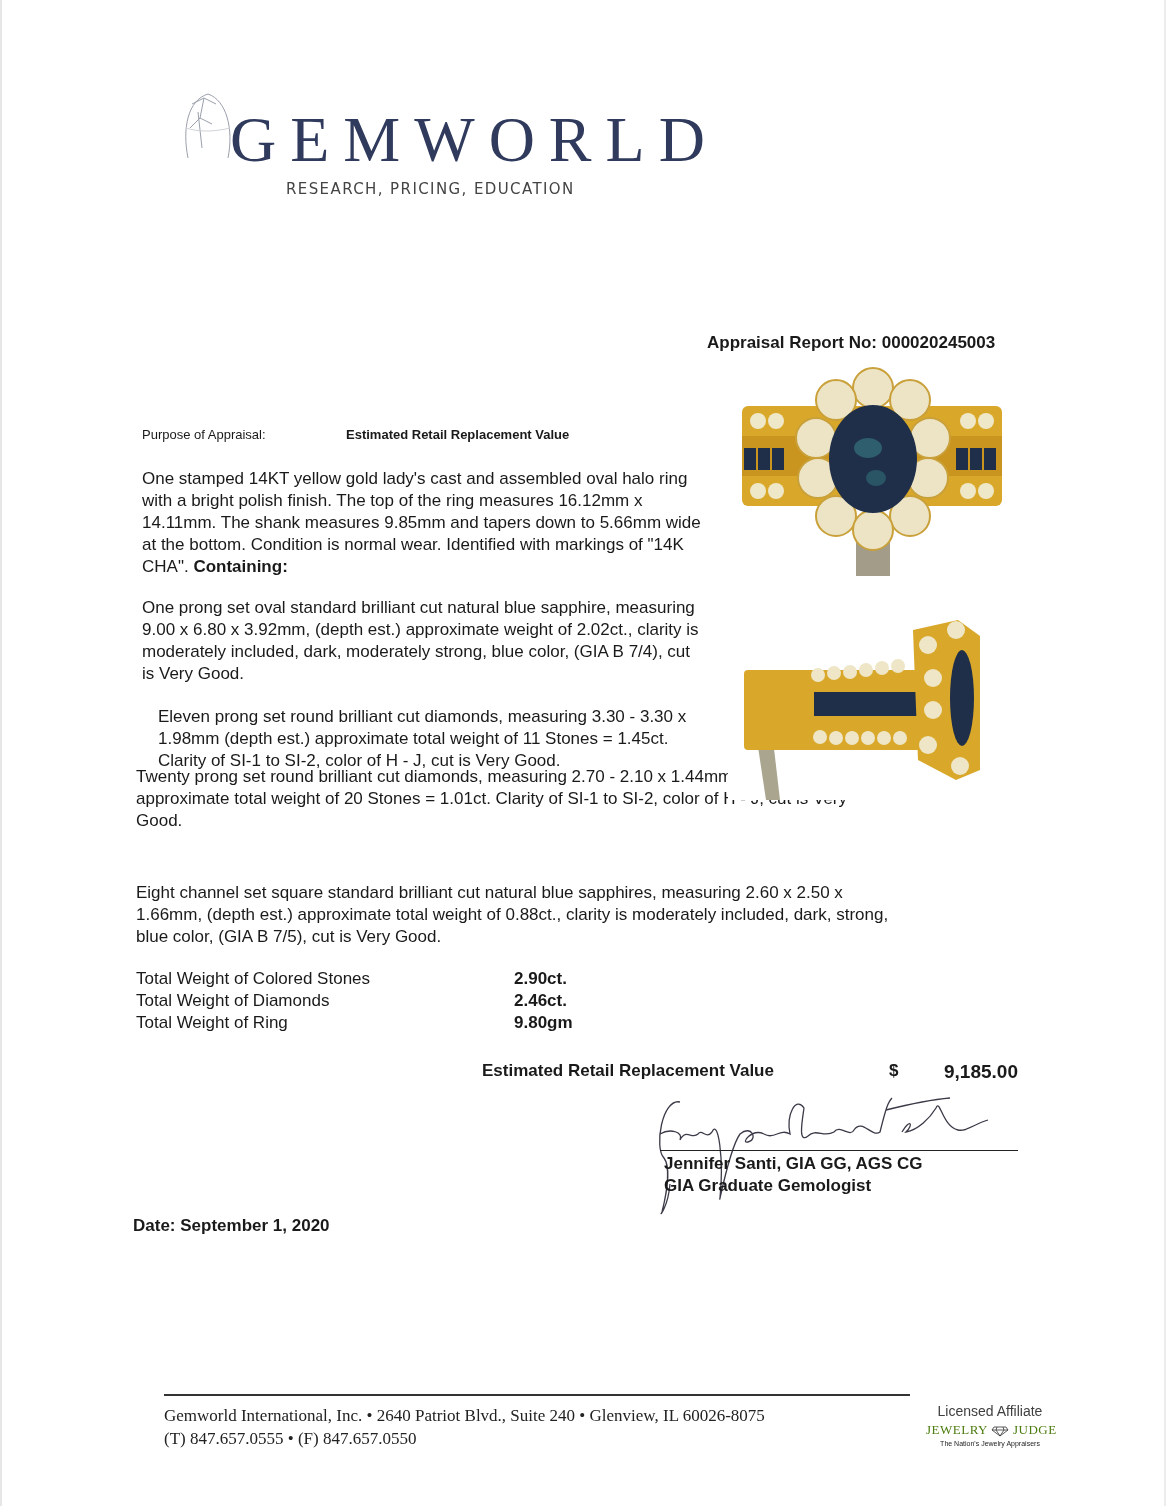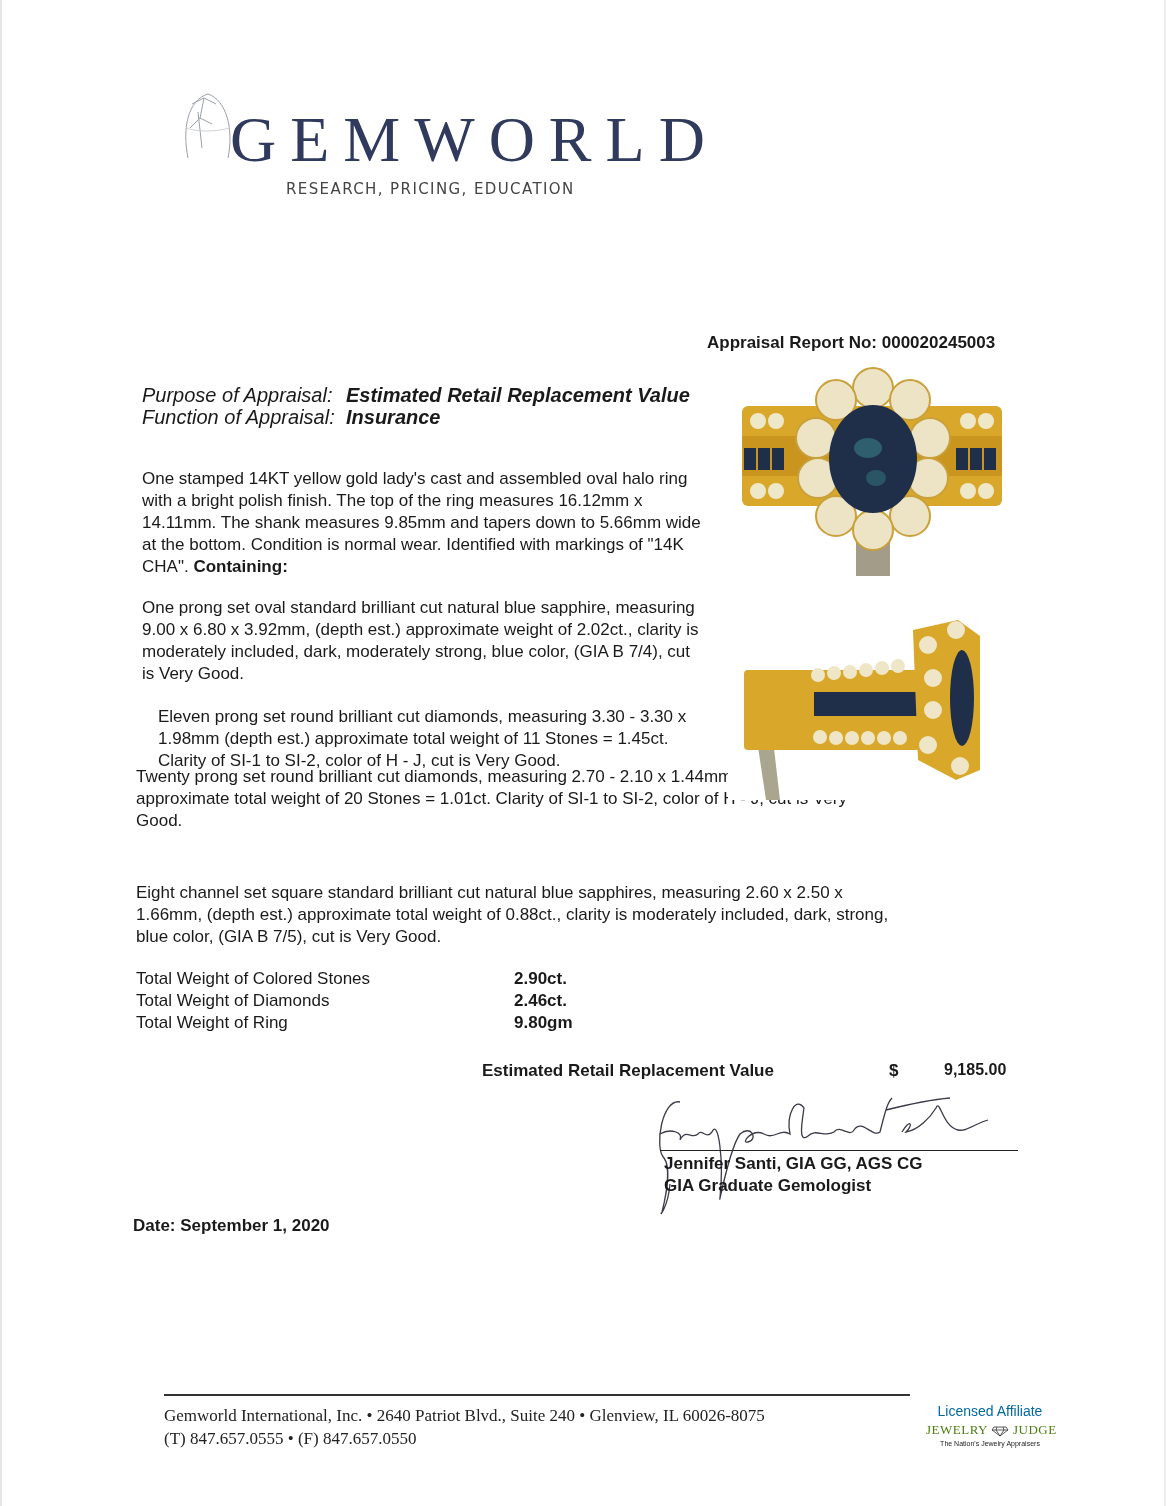--- a/index.html
+++ b/index.html
@@ -8,53 +8,53 @@
   .abs { position:absolute; }
 
   
   .logo { left:178px; top:88px; width:470px; height:115px;text-align:right; }
   .logo-globe { position:absolute; left:0; top:0; width:60px; height:80px; }
   .logo-word { position:absolute; left:52px; top:20px; font-family:"Liberation Serif", serif; font-size:64px; letter-spacing:14px; color:#2f3a5c; line-height:64px; font-weight:normal; }
   .logo-tag { position:absolute; left:108px; top:92px; font-family:"DejaVu Sans", sans-serif; font-size:15px; letter-spacing:1.4px; color:#444; white-space:nowrap; }
 
   .report-no { left:707px; top:288px; font-size:17px; font-weight:bold; white-space:nowrap;margin-top:45px; }
 
-  .purpose { left:142px; top:384px; font-size:20px; line-height:22px;font-style:italic; }
+  .purpose { left:142px; top:424px; font-size:13px; line-height:22px; }
   .purpose .row { display:flex; }
   .purpose .lbl { width:204px; }
   .purpose .val { font-weight:bold; }
 
   .para { font-size:17px; line-height:22px; }
   .p1 { left:142px; top:468px; width:560px; }
   .p2 { left:142px; top:597px; width:560px; }
   .p3 { left:158px; top:706px; width:560px; }
   .p4 { left:136px; top:766px; width:760px; }
   .p5 { left:136px; top:882px; width:760px; }
   .bold { font-weight:bold; }
 
   .totals { left:136px; top:968px; font-size:17px; line-height:22px; }
   .totals .row { display:flex; }
   .totals .lbl { width:378px; }
   .totals .val { font-weight:bold; }
 
   .erv { left:482px; top:1061px; font-size:17px; font-weight:bold; white-space:nowrap; }
   .erv-dollar { left:889px; top:1061px; font-size:17px; font-weight:bold; }
-  .erv-amount { left:944px; top:1061px; font-size:16px; font-weight:bold; }
+  .erv-amount { left:944px; top:1061px; font-size:19px; font-weight:bold; }
 
   .sig-area { left:640px; top:1088px; width:380px; height:130px; }
   .sig-line { position:absolute; left:20px; top:62px; width:358px; height:1px; background:#222; }
   .sig-name { position:absolute; left:24px; top:66px; font-size:17px; font-weight:bold; white-space:nowrap; }
   .sig-title { position:absolute; left:24px; top:88px; font-size:17px; font-weight:bold; white-space:nowrap; }
 
   .date { left:133px; top:1216px; font-size:17px; font-weight:bold; white-space:nowrap; }
 
   .footer-rule { left:164px; top:1394px; width:746px; height:2px; background:#333; }
   .footer-addr { left:164px; top:1404px; width:746px; font-family:"Liberation Serif", serif; font-size:17px; line-height:23px; color:#222; }
   .affiliate { left:926px; top:1403px; width:128px; text-align:center; }
-  .aff-label { font-size:14px; color:#0369a1; }
+  .aff-label { font-size:14px; color:#404040; }
   .aff-brand { font-family:"Liberation Serif", serif; font-size:13px; letter-spacing:0.5px; color:#4d7c0f; margin-top:3px; white-space:nowrap; }
   .aff-sub { font-size:7px; color:#222; margin-top:2px; white-space:nowrap; }
 
   .photo { border:none; }
   .photo1 { left:728px; top:366px; width:290px; height:210px; }
   .photo2 { left:728px; top:600px; width:290px; height:200px; }
 </style>
 </head>
 <body>
 
@@ -75,24 +75,20 @@
   <div class="logo-word">GEMWORLD</div>
   <div class="logo-tag">RESEARCH, PRICING, EDUCATION</div>
 </div>
 
 <div class="abs report-no">Appraisal Report No: 000020245003</div>
 
 <div class="abs purpose">
   <div class="row">
     <span class="lbl">Purpose of Appraisal:</span>
     <span class="val">Estimated Retail Replacement Value</span>
-  </div>
-  <div class="row">
-    <span class="lbl">Function of Appraisal:</span>
-    <span class="val">Insurance</span>
   </div>
 </div>
 
 <div class="abs para p1">
   <span>One stamped 14KT yellow gold lady's cast and assembled oval halo ring with a bright polish finish. The top of the ring measures 16.12mm x 14.11mm. The shank measures 9.85mm and tapers down to 5.66mm wide at the bottom. Condition is normal wear. Identified with markings of "14K CHA". </span><span class="bold">Containing:</span>
 </div>
 <div class="abs para p2">One prong set oval standard brilliant cut natural blue sapphire, measuring 9.00 x 6.80 x 3.92mm, (depth est.) approximate weight of 2.02ct., clarity is moderately included, dark, moderately strong, blue color, (GIA B 7/4), cut is Very Good.</div>
 <div class="abs para p3">Eleven prong set round brilliant cut diamonds, measuring 3.30 - 3.30 x 1.98mm (depth est.) approximate total weight of 11 Stones = 1.45ct. Clarity of SI-1 to SI-2, color of H - J, cut is Very Good.</div>
 <div class="abs para p4">Twenty prong set round brilliant cut diamonds, measuring 2.70 - 2.10 x 1.44mm (depth est.) approximate total weight of 20 Stones = 1.01ct. Clarity of SI-1 to SI-2, color of H - J, cut is Very Good.</div>
 <div class="abs para p5">Eight channel set square standard brilliant cut natural blue sapphires, measuring 2.60 x 2.50 x 1.66mm, (depth est.) approximate total weight of 0.88ct., clarity is moderately included, dark, strong, blue color, (GIA B 7/5), cut is Very Good.</div>

